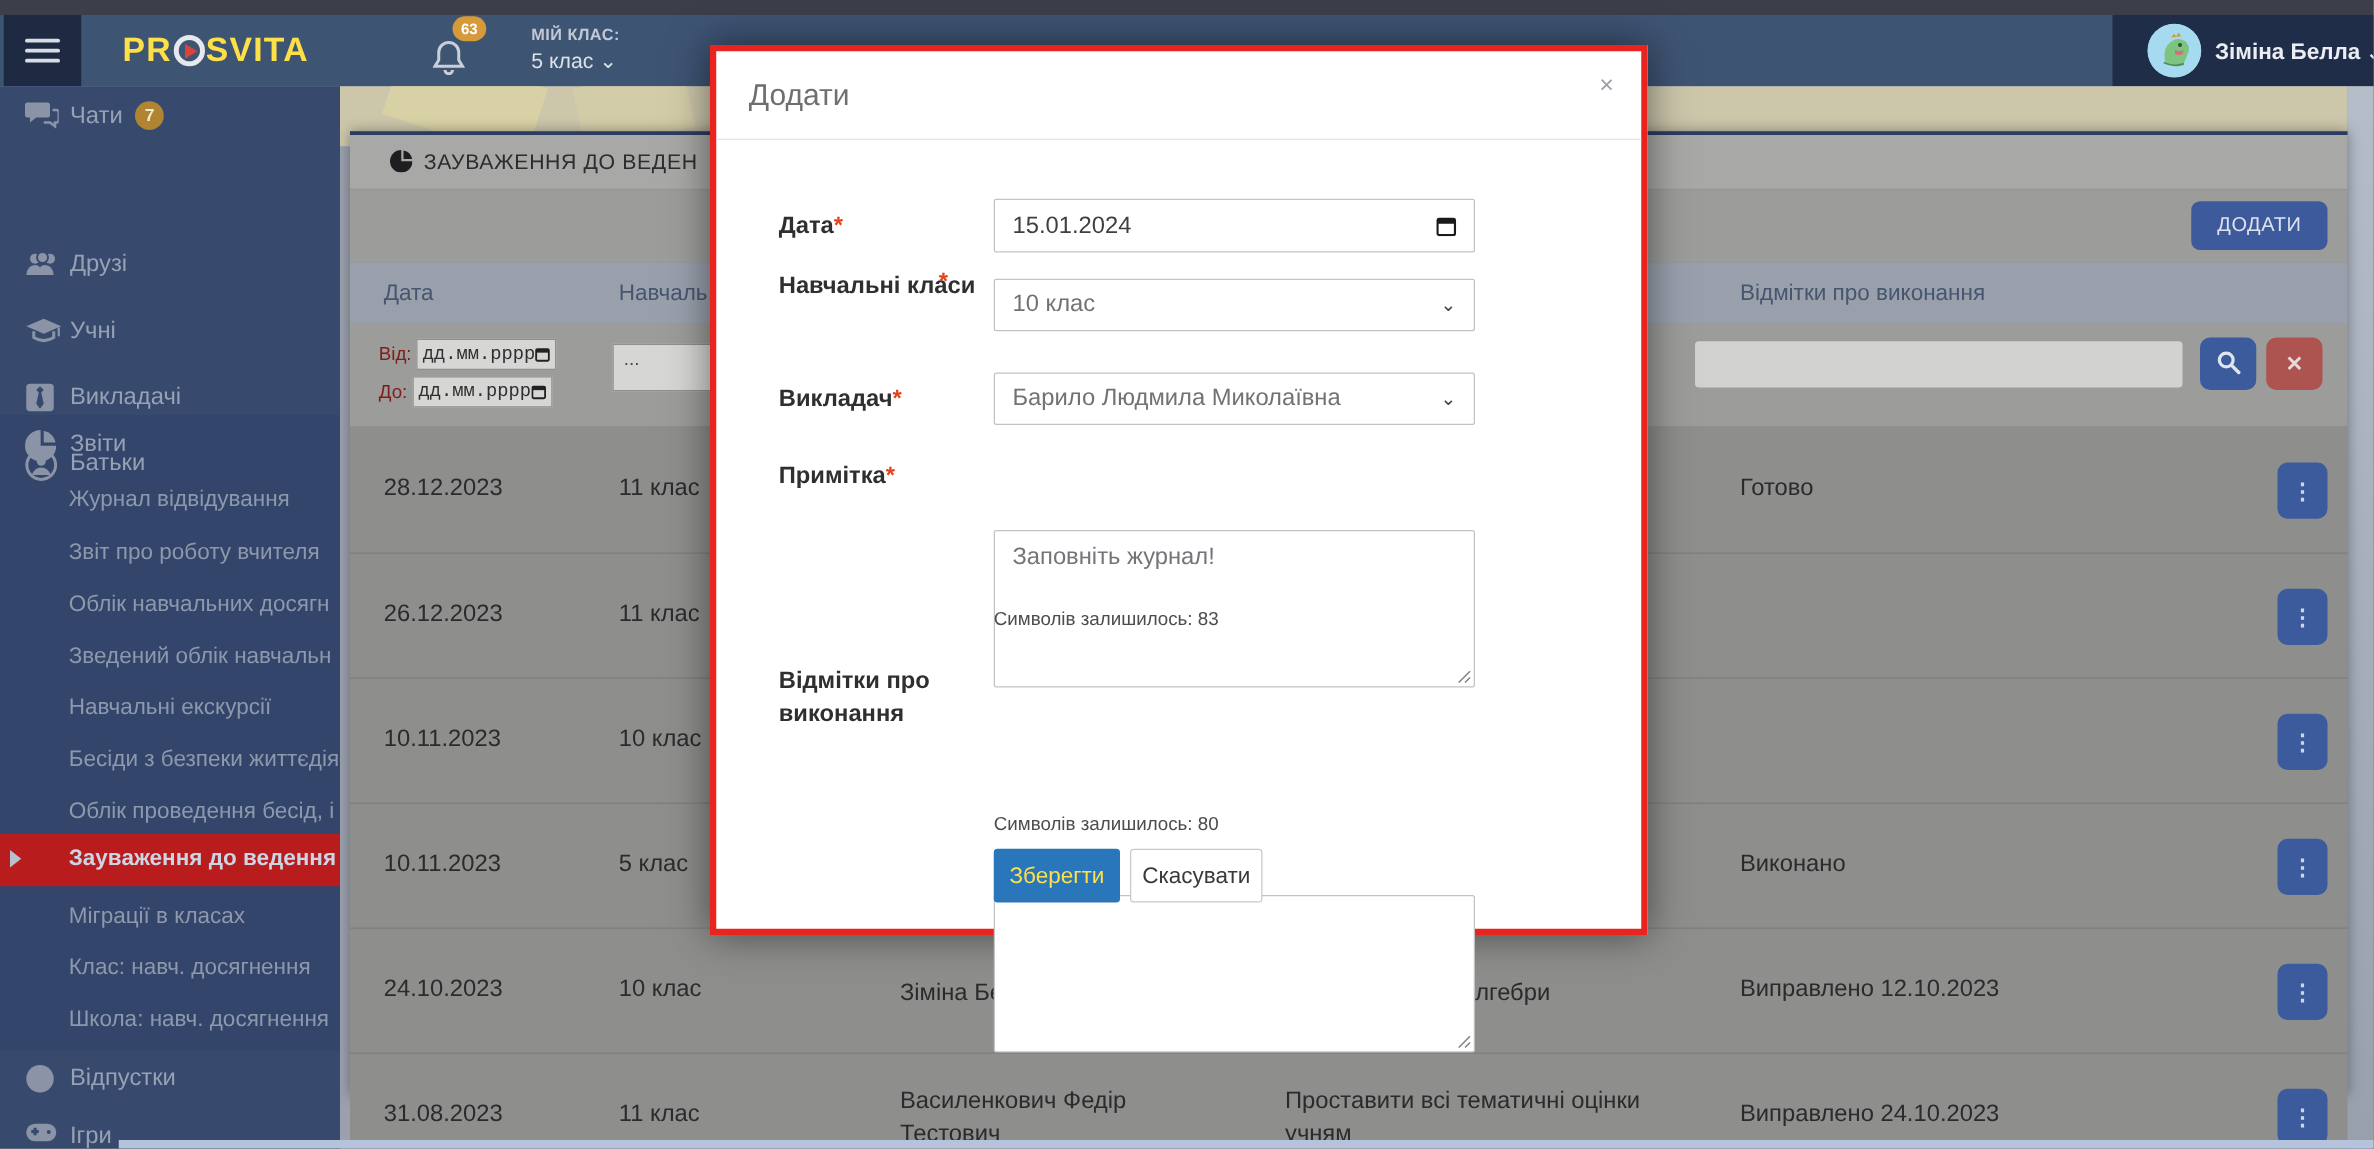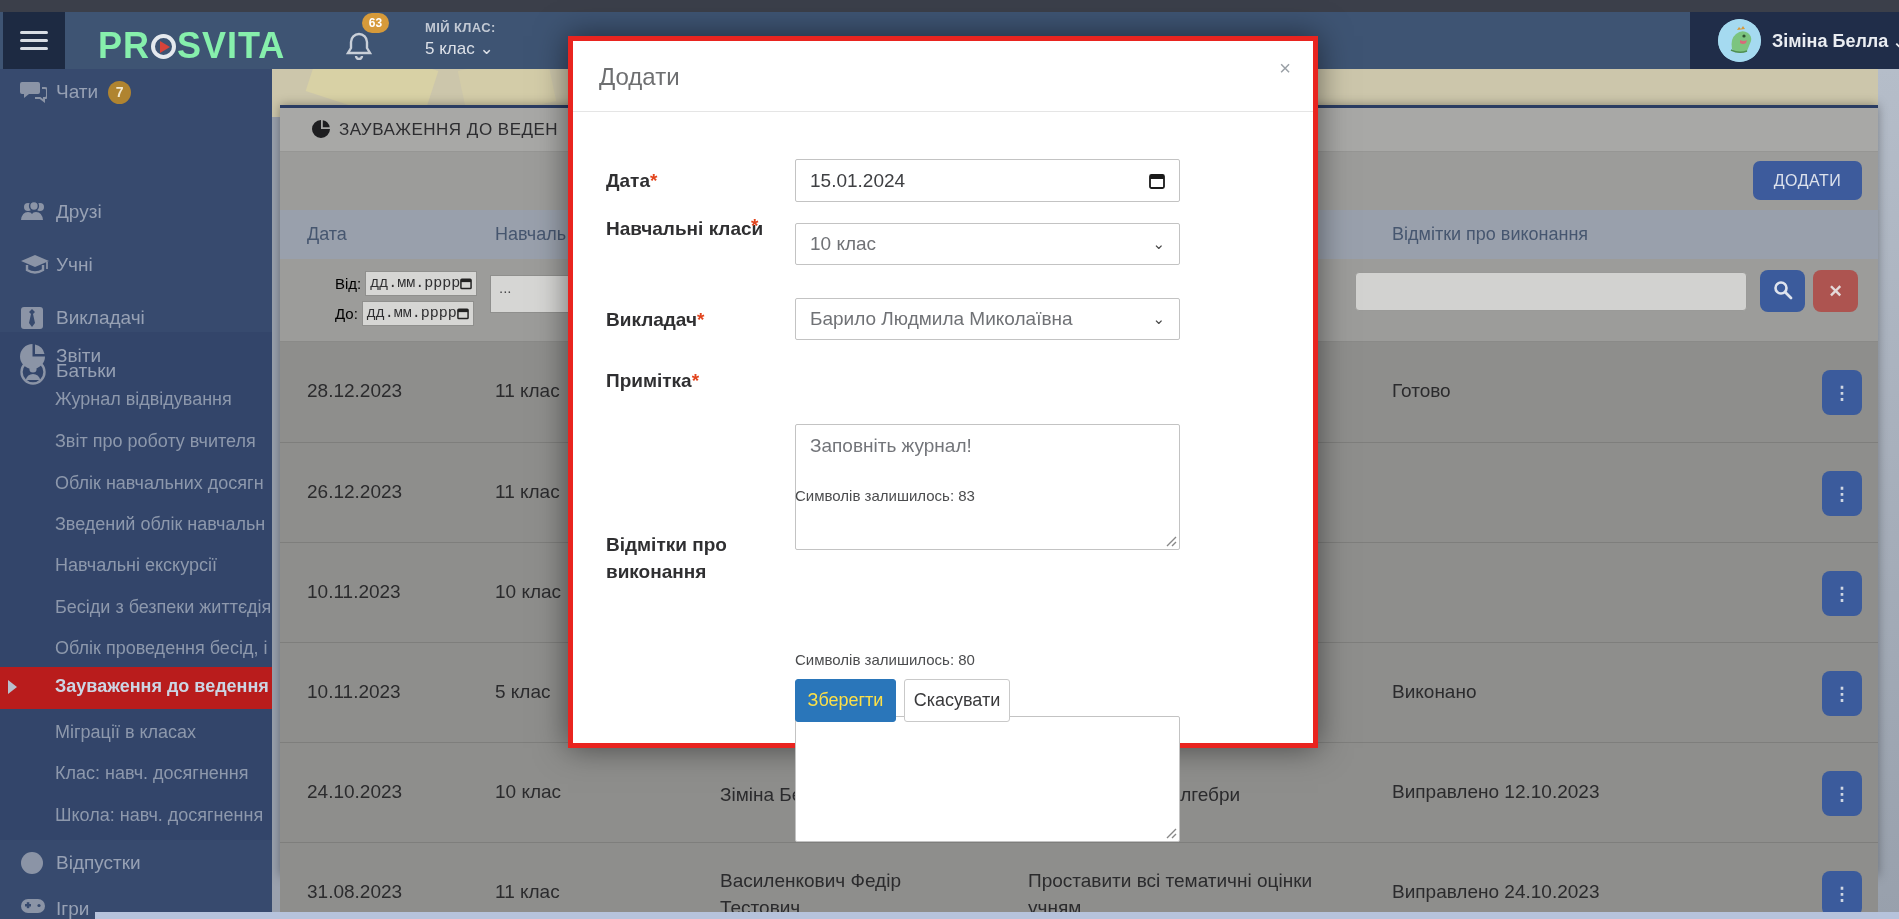--- a/index.html
+++ b/index.html
@@ -6,21 +6,21 @@
   html,body { background:#555; }
   body { font-family:"Liberation Sans", sans-serif; }
   .app { position:relative; width:1899px; height:919px; overflow:hidden; background:#9aa1ad; }
 
   
   .top-strip { position:absolute; left:0; top:0; width:1899px; height:12px; background:#3b3f4a; }
   .topbar { position:absolute; left:0; top:12px; width:1899px; height:57px; background:#3e5473; }
   .burger { position:absolute; left:3px; top:0; width:62px; height:57px; background:#1d2a42; cursor:pointer; }
   .burger span { position:absolute; left:17px; width:28px; height:3px; background:#d8dde4; border-radius:2px; }
   .burger span:nth-child(1){ top:19px; } .burger span:nth-child(2){ top:27px; } .burger span:nth-child(3){ top:35px; }
-  .brand { position:absolute; left:98px; top:13px; font-size:36px; font-weight:bold; color:#86efac; letter-spacing:1px; display:flex; align-items:center; }
+  .brand { position:absolute; left:98px; top:13px; font-size:27px; font-weight:bold; color:#fde047; letter-spacing:1px; display:flex; align-items:center; }
   .brand-o { display:inline-block; width:25px; height:25px; border:4px solid #e5e9ee; border-radius:50%; margin:0 1px; position:relative; }
   .brand-o i { position:absolute; left:5px; top:3px; width:0; height:0; border-left:10px solid #d8433a; border-top:6px solid transparent; border-bottom:6px solid transparent; }
   .bell { position:absolute; left:346px; top:20px; }
   .badge-63 { position:absolute; left:362px; top:1px; min-width:27px; height:20px; background:#d69a3a; color:#fff; border-radius:10px; font-size:12px; font-weight:bold; text-align:center; line-height:20px; padding:0 6px; }
   .myclass { position:absolute; left:425px; top:8px; }
   .myclass .l1 { font-size:13px; font-weight:bold; color:#c2c9d4; letter-spacing:.4px; }
   .myclass .l2 { font-size:17px; color:#dde1e8; margin-top:3px; cursor:pointer; }
   .userarea { position:absolute; left:1690px; top:0; width:209px; height:57px; background:#202d49; cursor:pointer; }
   .avatar { position:absolute; left:28px; top:7px; width:43px; height:43px; border-radius:50%; background:#a5daf0; overflow:hidden; }
   .username { position:absolute; left:82px; top:19px; font-size:18px; font-weight:bold; color:#eaedf2; white-space:nowrap; }
@@ -51,21 +51,21 @@
   .card-title { position:absolute; left:32px; top:12px; font-size:17px; color:#2d2d30; letter-spacing:.5px; white-space:nowrap; }
   .card-title svg { vertical-align:-3px; margin-right:9px; }
   .card-toolbar { position:relative; height:58px; background:#9c9c9a; }
   .btn-add { position:absolute; right:16px; top:9px; width:109px; height:39px; background:#3d5b9c; border:none; border-radius:7px; color:#dde2ec; font-size:16px; letter-spacing:.5px; font-family:inherit; cursor:pointer; }
   .thead { position:relative; height:49px; background:#99a0ac; }
   .thead .th { position:absolute; top:14px; font-size:18px; color:#46566f; white-space:nowrap; }
   .th-date { left:27px; } .th-class { left:215px; } .th-marks { left:1112px; }
   .tfilter { position:relative; height:83px; background:#9c9c9a; border-bottom:1px solid #8a8a88; }
   .dgroup { position:absolute; left:23px; top:12px; }
   .drow { display:flex; align-items:center; margin-bottom:5px; }
-  .drow .dlab { font-size:15px; color:#000000; margin-right:4px;margin-left:32px; }
+  .drow .dlab { font-size:15px; color:#7f1d1d; margin-right:4px; }
   .dinput { width:112px; height:25px; background:#d6d6d4; border:1px solid #8f8f8d; font-size:15px; color:#2f2f31; display:flex; align-items:center; padding:0 4px; font-family:"Liberation Mono", monospace; }
   .dinput .ph { flex:1;text-align:right; }
   .fselect { position:absolute; left:210px; top:16px; width:140px; height:38px; background:#d6d6d4; border:1px solid #8f8f8d; font-size:15px; color:#47474a; padding:3px 8px; }
   .finput { position:absolute; left:1075px; top:13px; width:392px; height:39px; background:#d2d2d0; border:1px solid #9a9a98; border-radius:4px; }
   .btn-search { position:absolute; left:1480px; top:11px; width:45px; height:42px; background:#3b5b9c; border:none; border-radius:8px; cursor:pointer; }
   .btn-clear { position:absolute; left:1533px; top:11px; width:45px; height:42px; background:#ad5450; border:none; border-radius:8px; color:#e4dada; font-size:17px; font-weight:bold; cursor:pointer; font-family:inherit; }
   .rows { position:relative; }
   .trow { position:relative; height:100px; background:#8e8e8c; border-top:1px solid #7e7e7c; }
   .trow:first-child { border-top:none; }
   .cell { position:absolute; font-size:19px; color:#2b2b2d; top:38px; white-space:nowrap; }
@@ -75,21 +75,21 @@
   .c-status { left:1112px; width:400px; }
   .trow.tall .c-student, .trow.tall .c-note { top:24px; }
   .btn-dots { position:absolute; left:1542px; top:28px; width:40px; height:45px; background:#3b5b9c; border:none; border-radius:8px; color:#cfd6e2; font-size:18px; font-weight:bold; cursor:pointer; line-height:14px; }
   .bottom-strip { position:absolute; left:95px; top:912px; width:1804px; height:7px; background:#b6c3dc; }
 
   
   .modal { position:absolute; left:568px; top:36px; width:750px; height:712px; background:#ffffff; border:5px solid #e9241f; box-shadow:0 0 30px rgba(0,0,0,.5); z-index:100; }
   .m-head { position:relative; height:71px; border-bottom:1px solid #e5e5e5; }
   .m-title { position:absolute; left:26px; top:22px; font-size:24px; color:#6e6f71; }
   .m-close { position:absolute; right:22px; top:16px; font-size:20px; color:#9aa0a6; background:none; border:none; cursor:pointer; font-family:inherit; }
-  .m-label { position:absolute; left:33px; width:170px; font-size:19px; font-weight:bold; color:#2f2f31; line-height:27px; }
+  .m-label { position:absolute; left:50px; width:170px; font-size:19px; font-weight:bold; color:#2f2f31; line-height:27px; }
   .ast { color:#e2441d; font-weight:bold; }
   .ast-classes { position:absolute; left:178px; font-size:19px; }
   .m-ctl { position:absolute; left:222px; width:385px; background:#fff; border:1px solid #c3c3c3; border-radius:2px; }
   .m-input { height:43px; display:flex; align-items:center; padding:0 14px; font-size:19px; color:#3f4043; }
   .m-input .grow { flex:1; }
   .m-select { height:42px; display:flex; align-items:center; padding:0 14px; font-size:19px; color:#707276; cursor:pointer; }
   .m-select .grow { flex:1; }
   .m-select .chev { color:#444; font-size:15px; }
   .m-ta { padding:10px 14px; font-size:19px; color:#73757a; position:relative; }
   .rz { position:absolute; right:2px; bottom:2px; }

